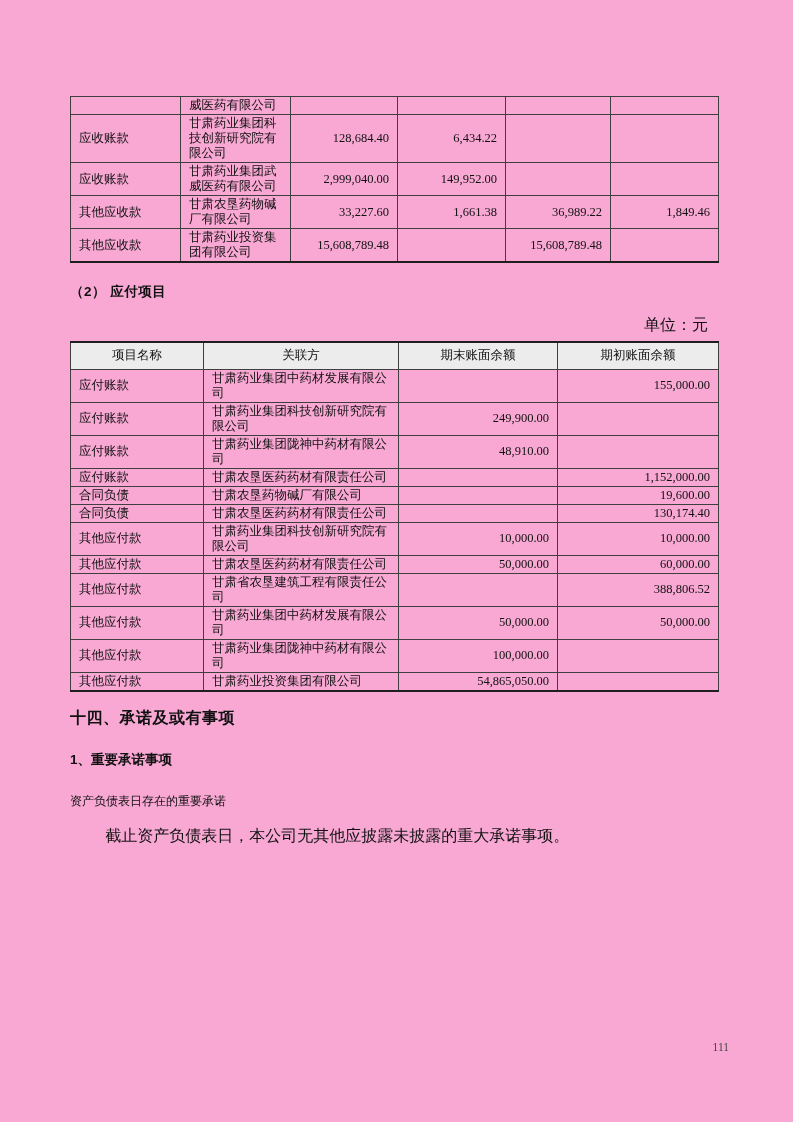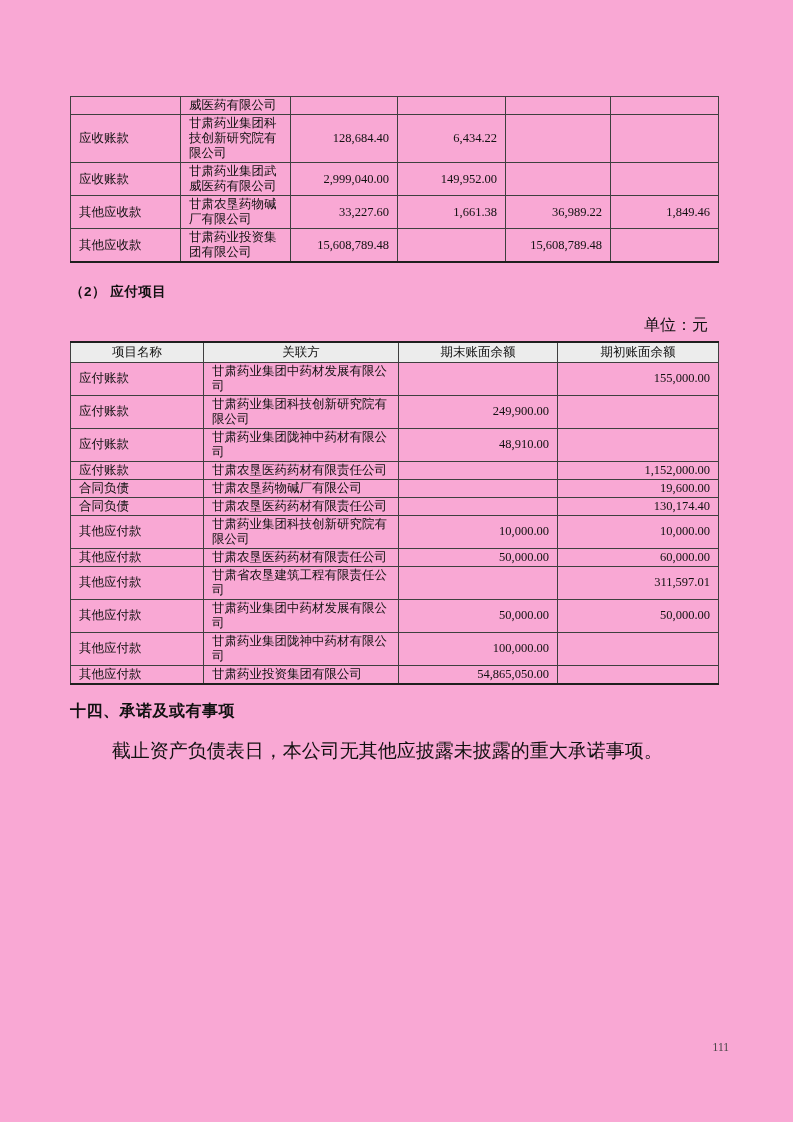--- a/index.html
+++ b/index.html
@@ -18,34 +18,34 @@
     line-height: 15px;
     padding: 1px 8px;
     vertical-align: middle;
     word-break: break-all;
     overflow: hidden;
   }
   .t1 { border-bottom: 2px solid #1f1f1f; }
   .t2 { border-top: 2px solid #1f1f1f; border-bottom: 2px solid #1f1f1f; margin-top: 5px; }
   .t2 thead th {
     background: #ececec;
-    height: 20px;
+    height: 27px;
     text-align: center;
     font-weight: normal;
   }
   .cell-l { text-align: left; }
   .cell-r { text-align: right; }
 
   .heading-sans { font-family: "Liberation Sans", "DejaVu Sans", sans-serif; font-weight: bold; }
   .h-sub { margin-top: 20px; font-size: 13.5px; letter-spacing: 0.5px; }
   .unit-note { margin-top: 14px; font-size: 16px; text-align: right; padding-right: 10px; }
   .h-main { margin-top: 16px; font-size: 16px; letter-spacing: 0.5px; }
   .h-sub2 { margin-top: 22px; font-size: 13.5px; }
   .note-line { margin-top: 24px; font-size: 12px; }
-  .para { margin-top: 16px; font-size: 19px; text-indent: 2.2em; }
+  .para { margin-top: 16px; font-size: 16px; text-indent: 2.2em; }
 
   .page-number {
     position: absolute; top: 1041px; right: 64px;
     font-size: 11.5px; color: #444;
   }
 </style>
 </head>
 <body>
 
 <div class="page">
@@ -184,21 +184,21 @@
             <td class="cell-l">其他应付款</td>
             <td class="cell-l">甘肃农垦医药药材有限责任公司</td>
             <td class="cell-r">50,000.00</td>
             <td class="cell-r">60,000.00</td>
           </tr>
 
           <tr>
             <td class="cell-l">其他应付款</td>
             <td class="cell-l">甘肃省农垦建筑工程有限责任公司</td>
             <td class="cell-r"></td>
-            <td class="cell-r">311,597.01</td>
+            <td class="cell-r">388,806.52</td>
           </tr>
 
           <tr>
             <td class="cell-l">其他应付款</td>
             <td class="cell-l">甘肃药业集团中药材发展有限公司</td>
             <td class="cell-r">50,000.00</td>
             <td class="cell-r">50,000.00</td>
           </tr>
 
           <tr>
@@ -212,18 +212,20 @@
             <td class="cell-l">其他应付款</td>
             <td class="cell-l">甘肃药业投资集团有限公司</td>
             <td class="cell-r">54,865,050.00</td>
             <td class="cell-r"></td>
           </tr>
 
       </tbody>
     </table>
 
     <div class="heading-sans h-main">十四、承诺及或有事项</div>
+    <div class="heading-sans h-sub2">1、重要承诺事项</div>
+    <div class="note-line">资产负债表日存在的重要承诺</div>
     <div class="para">截止资产负债表日，本公司无其他应披露未披露的重大承诺事项。</div>
 
   </div>
 
   <div class="page-number">111</div>
 </div>
 
 </body></html>

